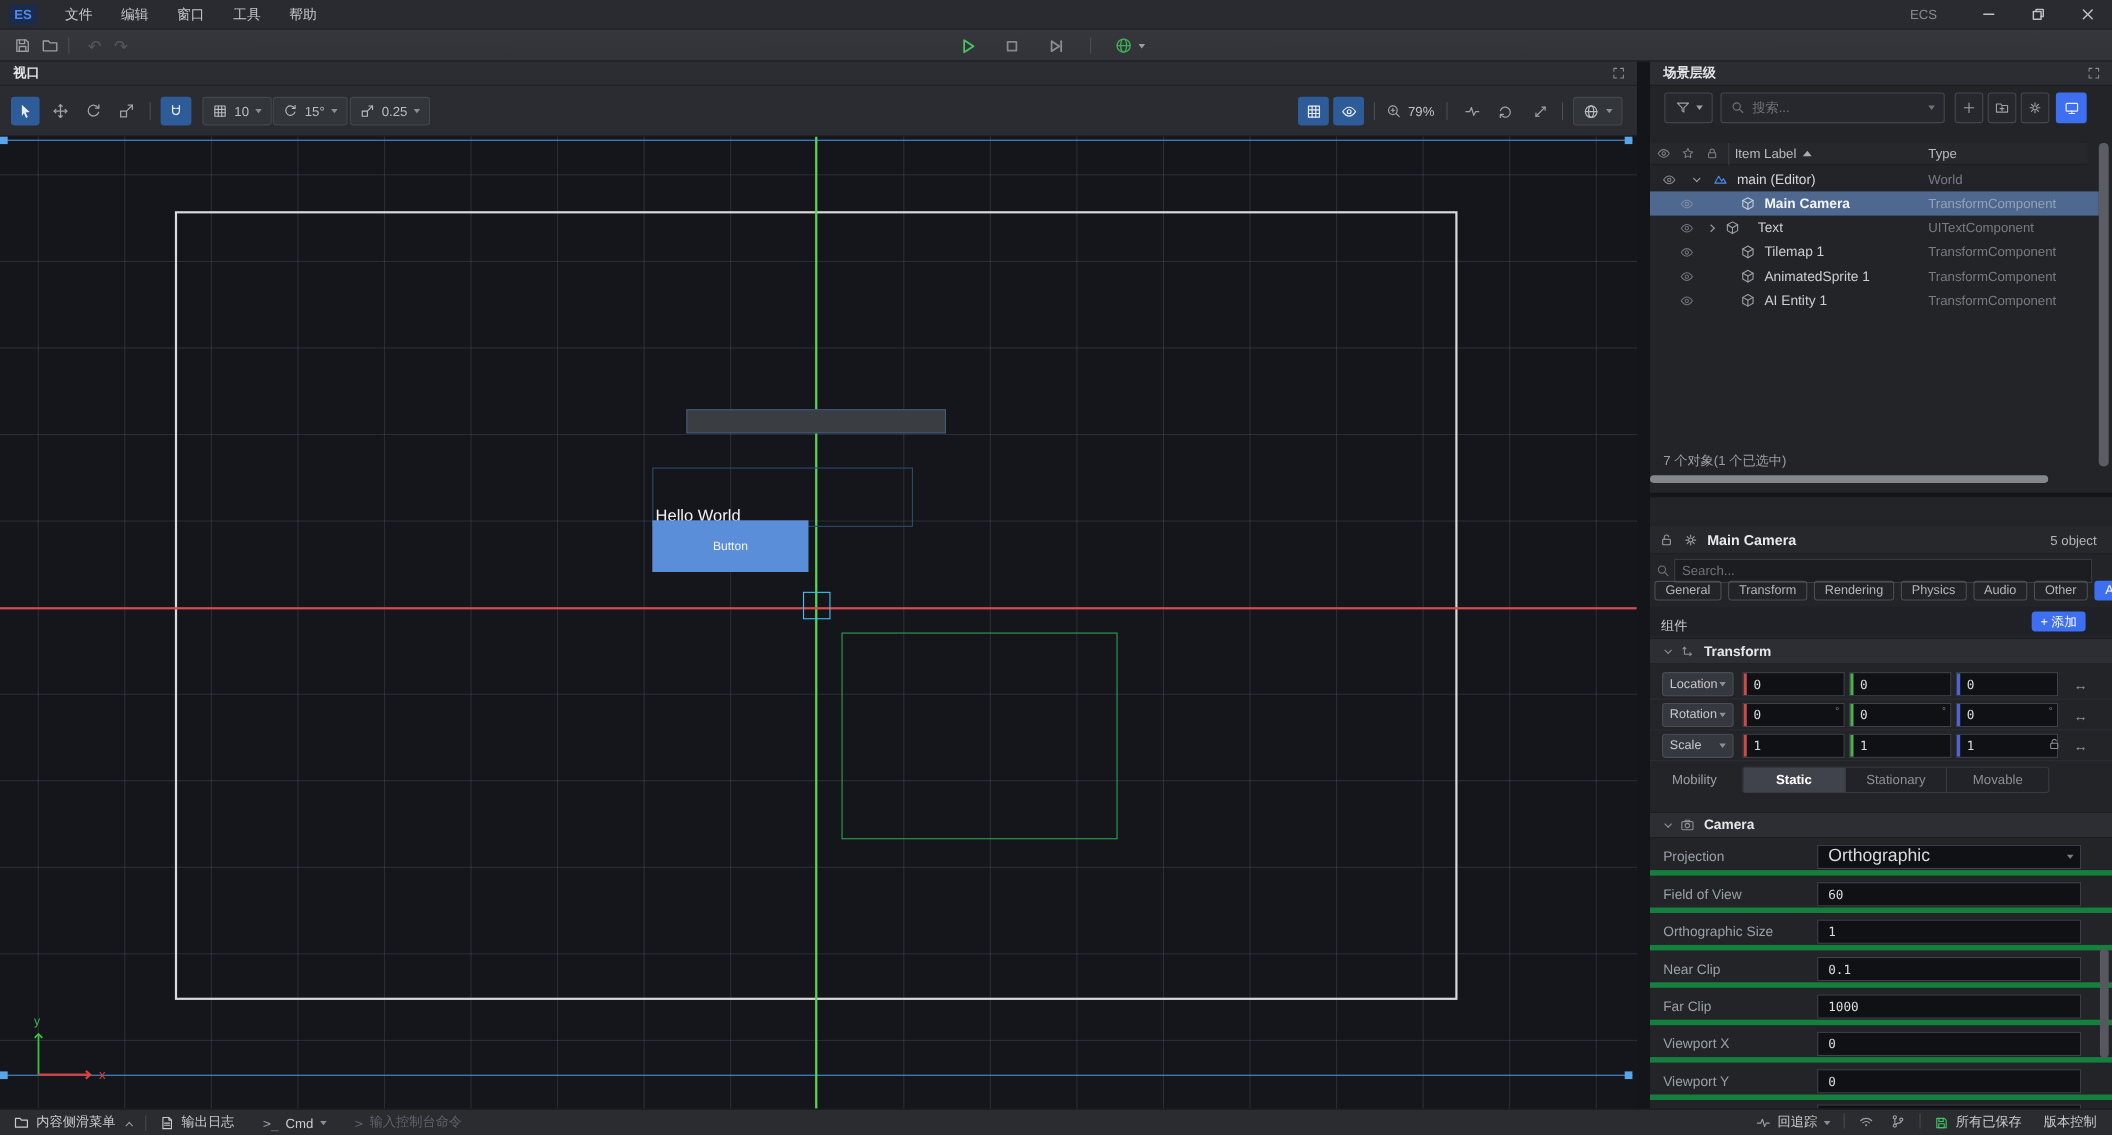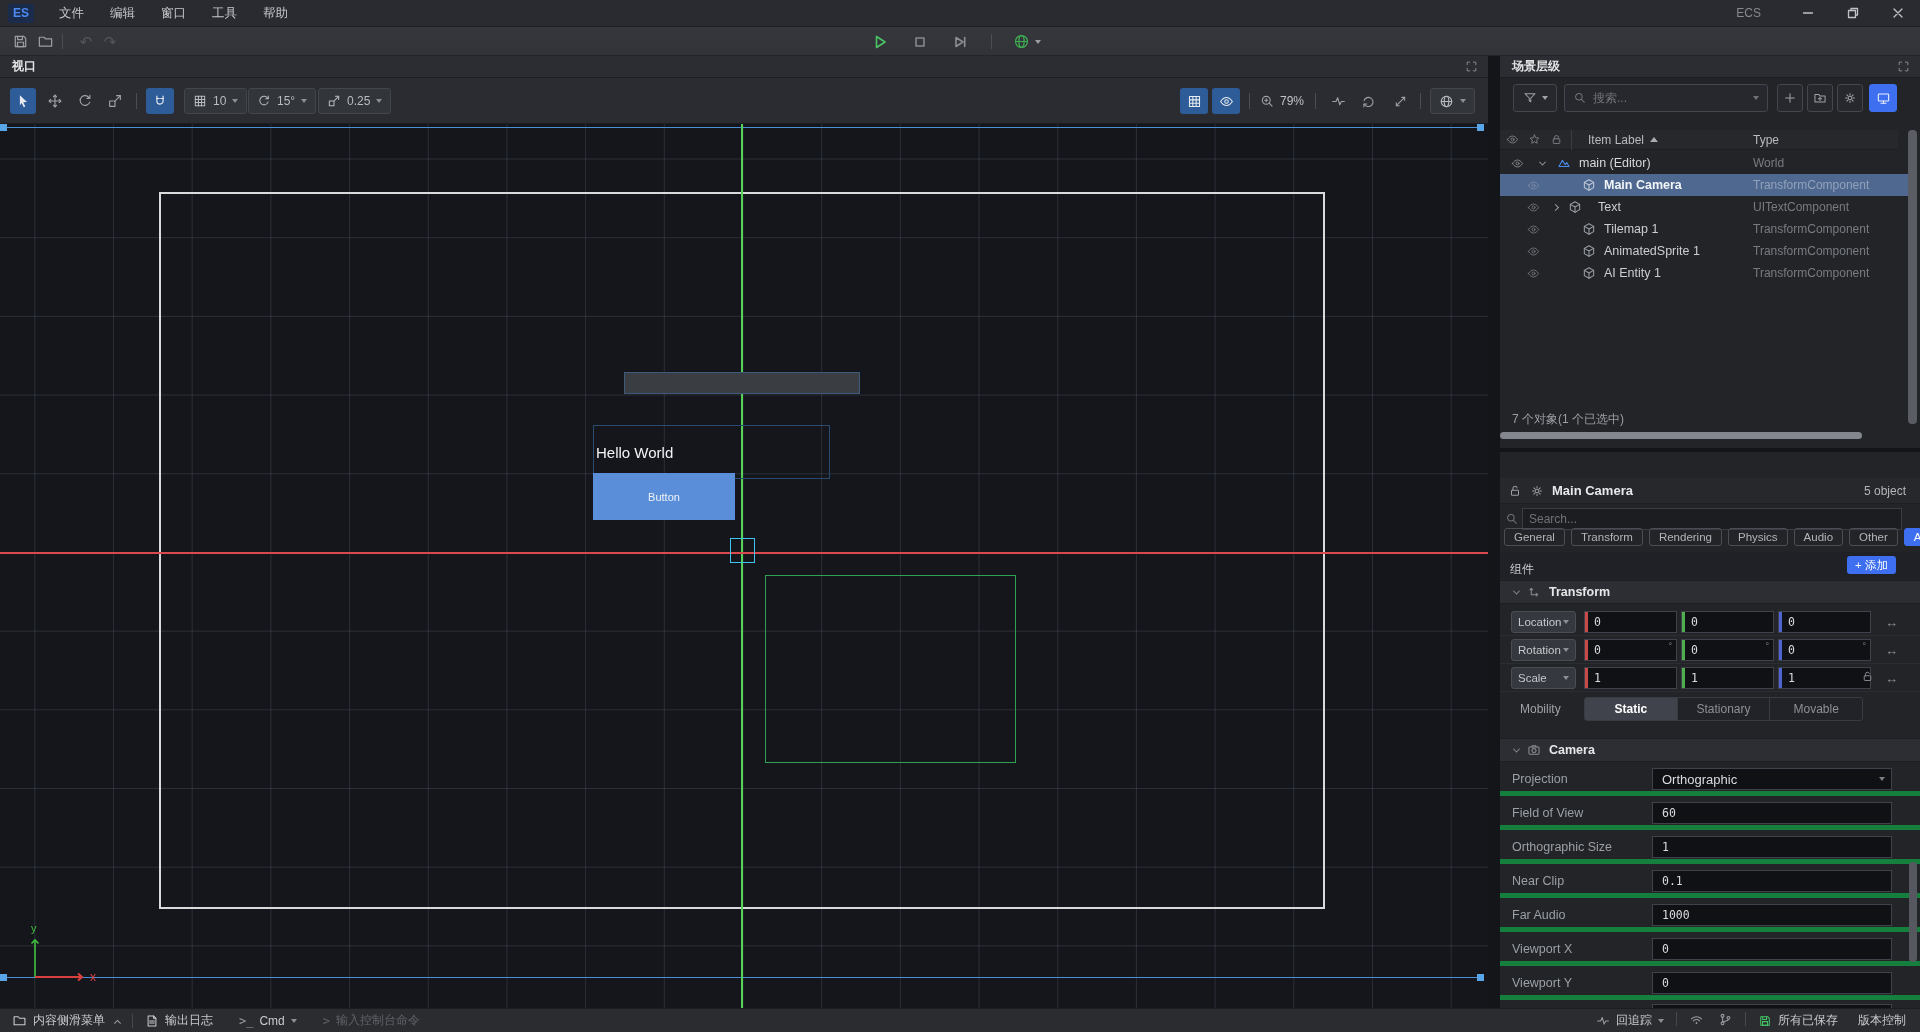--- a/index.html
+++ b/index.html
@@ -48,21 +48,21 @@
   #canvas { position:absolute; left:0; top:68px; width:1488px; height:884px; overflow:hidden; background-color:#14161b;
     background-image: linear-gradient(to right, rgba(130,140,165,0.20) 1px, transparent 1px),
                       linear-gradient(to bottom, rgba(130,140,165,0.20) 1px, transparent 1px);
     background-size:78.7px 78.7px; background-position:34.3px 34.5px; }
   .cam-frame { position:absolute; left:159px; top:68px; width:1166px; height:717px; border:2px solid #d9dadb; }
   .hline-blue { position:absolute; left:0; width:1484px; height:0; border-top:1.5px solid #4c8fd6; }
   .handle { position:absolute; width:7px; height:7px; background:#58a6e8; }
   .vline-green { position:absolute; left:741px; top:0; width:1.6px; height:884px; background:#56d356; }
   .hline-red { position:absolute; left:0; top:428px; width:1488px; height:1.6px; background:#d94a4f; }
   .gray-rect { position:absolute; left:624px; top:248px; width:236px; height:22px; background:#3a3d42; border:1px solid #3f5a7d; }
-  .hello-box { position:absolute; left:593px; top:301px; width:237px; height:54px; border:1px solid #2b4a6f; display:flex; align-items:center; }
+  .hello-box { position:absolute; left:593px; top:301px; width:237px; height:54px; border:1px solid #2b4a6f; display:flex; align-items:flex-end; }
   .hello-box span { color:#f2f3f4; font-size:15px; padding-left:2px; }
   .ui-button { position:absolute; left:593px; top:349px; width:142px; height:47px; background:#5b8ed8; display:flex; align-items:center; justify-content:center; }
   .ui-button span { color:#eef2f8; font-size:11px; }
   .cyan-sq { position:absolute; left:730px; top:414px; width:25px; height:25px; border:1.6px solid #3ec4ee; }
   .green-rect { position:absolute; left:765px; top:451px; width:251px; height:188px; border:1.5px solid #2ea152; }
 
   
   .rpanel { position:absolute; left:1500px; width:420px; background:#222428; }
   #hier { top:56px; height:392px; }
   #insp { top:452px; height:556px; overflow:hidden; }
@@ -115,21 +115,21 @@
   .mob-label { position:absolute; left:20px; top:8px; color:#9ea1a6; font-size:12px; }
   .seg { position:absolute; left:84px; top:3px; width:279px; height:24px; background:#212328; border:1px solid #383b41; border-radius:3px; display:flex; }
   .seg-cell { flex:1; display:flex; align-items:center; justify-content:center; color:#8d9095; font-size:12px; border-right:1px solid #383b41; }
   .seg-cell:last-child { border-right:none; }
   .seg-cell.active { background:#40434b; color:#fff; font-weight:bold; }
 
   .cam-prop { position:absolute; left:0; width:100%; height:34px; border-bottom:5px solid #15803d; }
   .cam-prop .plabel { position:absolute; left:12px; top:10px; color:#9aa0a6; font-size:12.5px; }
   .prop-input { position:absolute; left:152px; top:6px; width:240px; height:22px; background:#0f1114; border:1px solid #3f424a; display:flex; align-items:center; }
   .prop-input .val { margin-left:9px; font-family:"DejaVu Sans Mono", monospace; font-size:11.5px; color:#d9dbde; }
-  .prop-input.dd .val { font-family:"Liberation Sans",sans-serif; font-size:13px; }
+  .prop-input.dd .val { font-family:"Liberation Sans",sans-serif; font-size:16px; }
   .prop-input .dd-caret { position:absolute; right:6px; color:#7b7e83; }
 
   
   #statusbar { position:absolute; left:0; top:1008px; width:1920px; height:24px; background:#2a2c30; border-top:1px solid #1b1d20; display:flex; align-items:center; color:#c9cbce; font-size:12px; }
   .sb-item { display:flex; align-items:center; gap:6px; }
   .sb-div { width:1px; height:14px; background:#45484d; margin:0 12px; }
   .dim-text { color:#5f6268; }
   .mono { font-family:"DejaVu Sans Mono", monospace; }
 </style>
 </head>
@@ -436,21 +436,21 @@
           <circle cx="9" cy="9" r="2.1"></circle>
         </svg>
       <svg class="ic" width="13" height="13" viewBox="0 0 18 18" style="margin-left:9px">
           <path d="M9 2.8l1.8 3.8 4.2.5-3.1 2.9.8 4.2L9 12.1l-3.7 2.1.8-4.2L3 7.1l4.2-.5z"></path>
         </svg>
       <svg class="ic" width="13" height="13" viewBox="0 0 18 18" style="margin:0 8px 0 9px">
           <rect x="4.5" y="8" width="9" height="6.5" rx="1"></rect>
           <path d="M6.3 8V6.2a2.7 2.7 0 0 1 5.4 0V8"></path>
         </svg>
       <div style="width:1px; height:20px; background:#3a3d42"></div>
-      <span class="colname" style="margin-left:16px">Item Label</span>
+      <span class="colname" style="margin-left:5px">Item Label</span>
       <span class="tri-up" style="margin-left:6px"></span>
       <span class="colname" style="position:absolute; left:253px">Type</span>
     </div>
 
     <div class="hrow" style="top:96px">
       <svg class="ic" width="13" height="13" viewBox="0 0 18 18" style="margin-left:11px; color:#85888d">
           <path d="M2 9c2.2-3.4 4.6-4.8 7-4.8S13.8 5.6 16 9c-2.2 3.4-4.6 4.8-7 4.8S4.2 12.4 2 9z"></path>
           <circle cx="9" cy="9" r="2.1"></circle>
         </svg>
       <span class="chev sm" style="margin-left:16px; color:#9a9da2"></span>
@@ -686,21 +686,21 @@
         <span class="val">1</span>
       </div>
     </div>
     <div class="cam-prop" style="top:412px">
       <span class="plabel">Near Clip</span>
       <div class="prop-input">
         <span class="val">0.1</span>
       </div>
     </div>
     <div class="cam-prop" style="top:446px">
-      <span class="plabel">Far Audio</span>
+      <span class="plabel">Far Clip</span>
       <div class="prop-input">
         <span class="val">1000</span>
       </div>
     </div>
     <div class="cam-prop" style="top:480px">
       <span class="plabel">Viewport X</span>
       <div class="prop-input">
         <span class="val">0</span>
       </div>
     </div>

